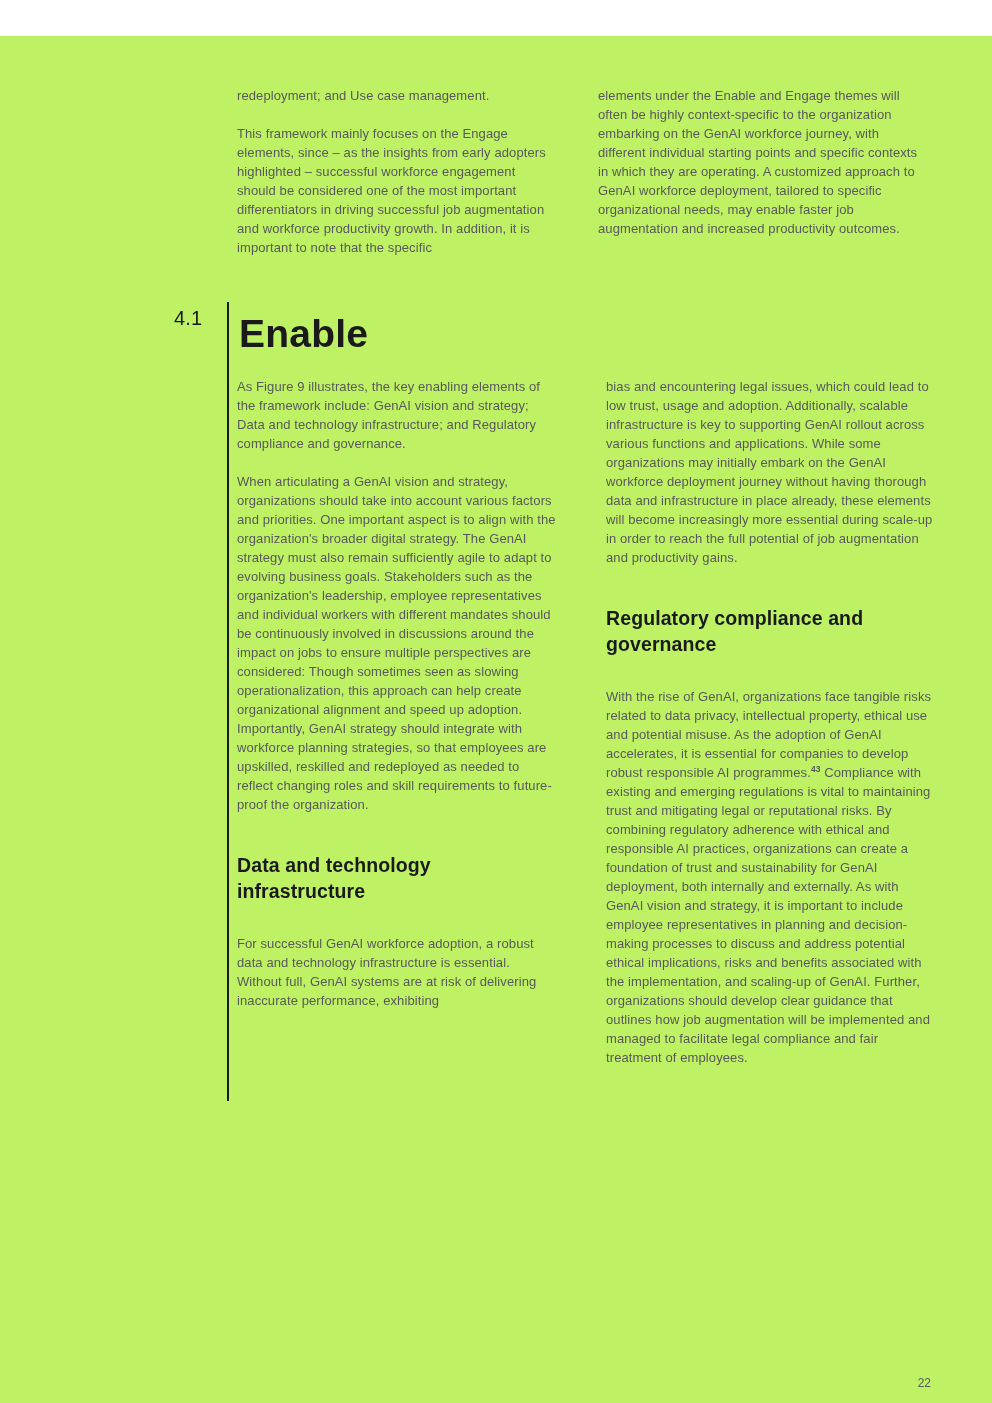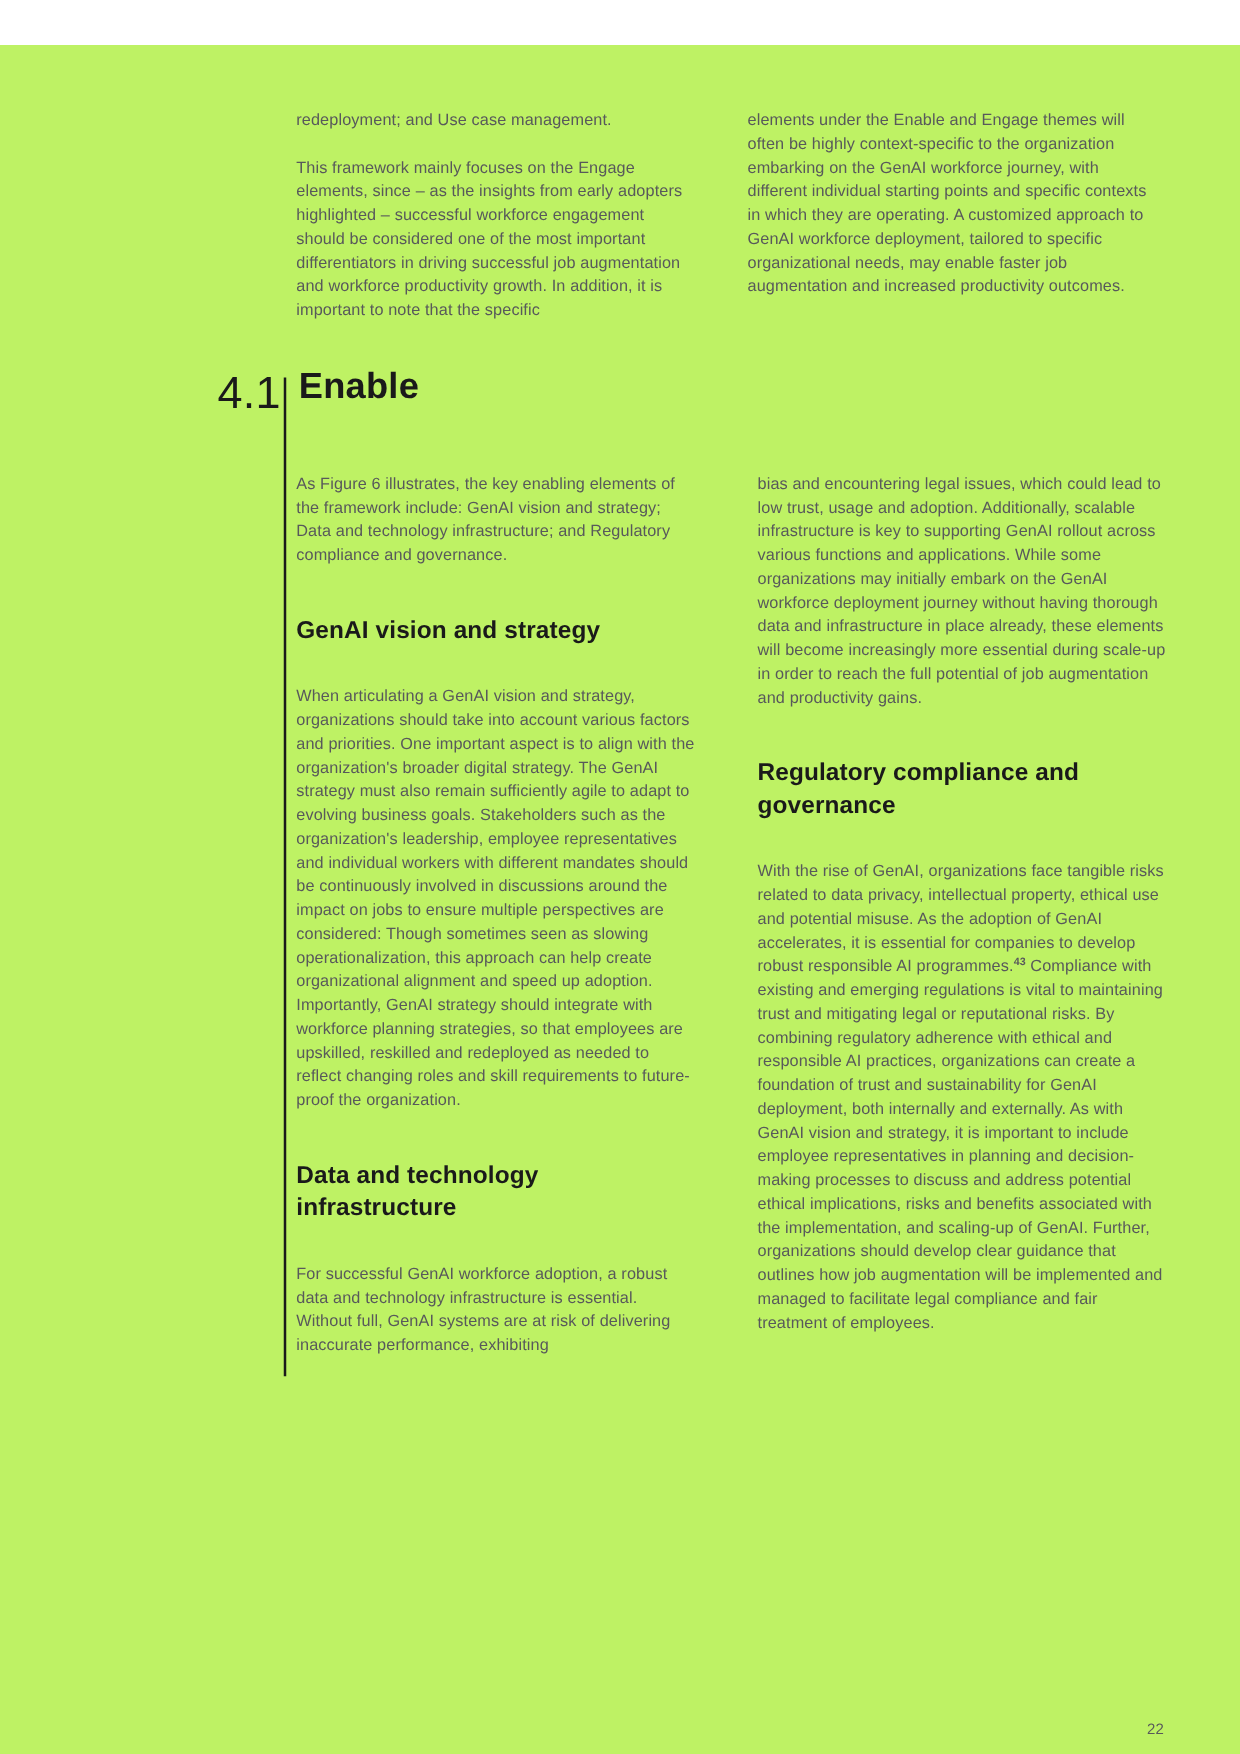--- a/index.html
+++ b/index.html
@@ -17,32 +17,32 @@
     margin: 0;
     font-size: 13px;
     line-height: 19px;
     letter-spacing: 0.1px;
     color: var(--body, #58595b);
   }
   .para + .para { margin-top: 19px; }
   .intro-left  { position: absolute; left: 237px; top: 50px;  width: 320px; }
   .intro-right { position: absolute; left: 598px; top: 50px;  width: 331px; }
   .section-number {
-    position: absolute; left: 174px; top: 257px;
-    font-size: 36px; font-weight: 400; color: var(--heading, #1a1a1a);
+    position: absolute; left: 174px; top: 271px;
+    font-size: 20px; font-weight: 400; color: var(--heading, #1a1a1a);
     letter-spacing: 0.2px;
   }
   .section-rule {
     position: absolute; left: 227px; top: 266px;
     width: 1.5px; height: 799px;
     background: var(--rule, #1a1a1a);
   }
   .section-title {
-    position: absolute; left: 239px; top: 257px; margin: 0;
-    font-size: 29px; font-weight: 700; color: var(--heading, #1a1a1a);
+    position: absolute; left: 239px; top: 276px; margin: 0;
+    font-size: 39px; font-weight: 700; color: var(--heading, #1a1a1a);
     letter-spacing: 0.2px;
   }
   .body-left  { position: absolute; left: 237px; top: 341px; width: 320px; }
   .body-right { position: absolute; left: 606px; top: 341px; width: 331px; }
   .sub {
     margin: 38px 0 30px 0;
     font-size: 19.5px; line-height: 26px; font-weight: 700;
     color: var(--heading, #1a1a1a);
     letter-spacing: 0.1px;
   }
@@ -70,22 +70,21 @@
 
   <div class="intro-right">
     <p class="para">elements under the Enable and Engage themes will often be highly context-specific to the organization embarking on the GenAI workforce journey, with different individual starting points and specific contexts in which they are operating. A customized approach to GenAI workforce deployment, tailored to specific organizational needs, may enable faster job augmentation and increased productivity outcomes.</p>
   </div>
 
   <div class="section-number">4.1</div>
   <div class="section-rule"></div>
   <h2 class="section-title">Enable</h2>
 
   <div class="body-left">
-    <p class="para">As Figure 6 illustrates, the key enabling elements of the framework include: GenAI vision and strategy; Data and technology infrastructure; and Regulatory compliance and governance.</p>
-    <h3 class="sub">GenAI vision and strategy</h3>
+    <p class="para">As Figure 9 illustrates, the key enabling elements of the framework include: GenAI vision and strategy; Data and technology infrastructure; and Regulatory compliance and governance.</p>
     <p class="para">When articulating a GenAI vision and strategy, organizations should take into account various factors and priorities. One important aspect is to align with the organization's broader digital strategy. The GenAI strategy must also remain sufficiently agile to adapt to evolving business goals. Stakeholders such as the organization's leadership, employee representatives and individual workers with different mandates should be continuously involved in discussions around the impact on jobs to ensure multiple perspectives are considered: Though sometimes seen as slowing operationalization, this approach can help create organizational alignment and speed up adoption. Importantly, GenAI strategy should integrate with workforce planning strategies, so that employees are upskilled, reskilled and redeployed as needed to reflect changing roles and skill requirements to future-proof the organization.</p>
     <h3 class="sub">Data and technology infrastructure</h3>
     <p class="para">For successful GenAI workforce adoption, a robust data and technology infrastructure is essential. Without full, GenAI systems are at risk of delivering inaccurate performance, exhibiting</p>
   </div>
 
   <div class="body-right">
     <p class="para">bias and encountering legal issues, which could lead to low trust, usage and adoption. Additionally, scalable infrastructure is key to supporting GenAI rollout across various functions and applications. While some organizations may initially embark on the GenAI workforce deployment journey without having thorough data and infrastructure in place already, these elements will become increasingly more essential during scale-up in order to reach the full potential of job augmentation and productivity gains.</p>
     <h3 class="sub">Regulatory compliance and governance</h3>
     <p class="para"><span>With the rise of GenAI, organizations face tangible risks related to data privacy, intellectual property, ethical use and potential misuse. As the adoption of GenAI accelerates, it is essential for companies to develop robust responsible AI programmes.</span><sup class="fnref">43</sup><span> Compliance with existing and emerging regulations is vital to maintaining trust and mitigating legal or reputational risks. By combining regulatory adherence with ethical and responsible AI practices, organizations can create a foundation of trust and sustainability for GenAI deployment, both internally and externally. As with GenAI vision and strategy, it is important to include employee representatives in planning and decision-making processes to discuss and address potential ethical implications, risks and benefits associated with the implementation, and scaling-up of GenAI. Further, organizations should develop clear guidance that outlines how job augmentation will be implemented and managed to facilitate legal compliance and fair treatment of employees.</span></p>
   </div>

